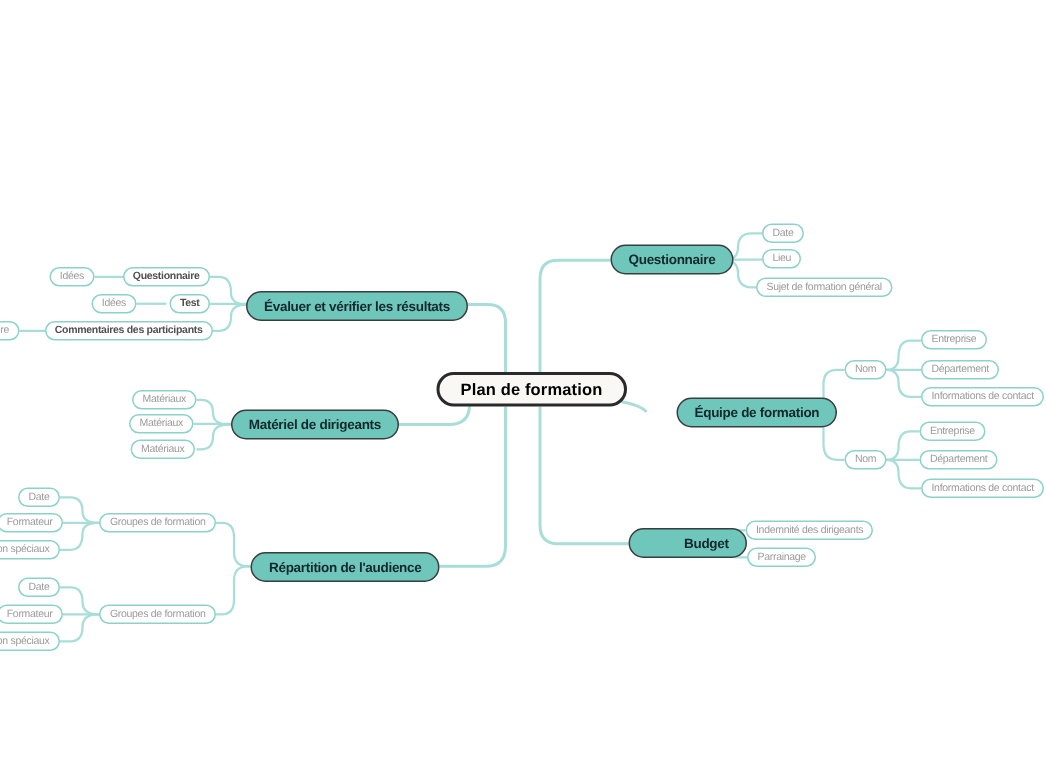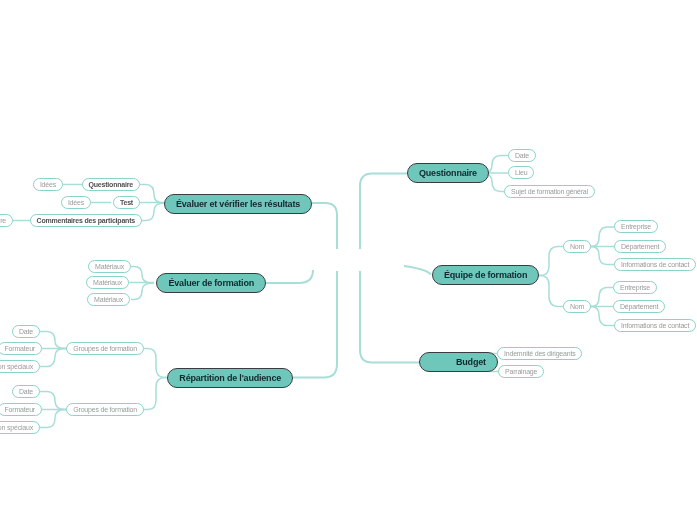--- a/index.html
+++ b/index.html
@@ -80,26 +80,27 @@
       <path class="connector sub-wire" d="M167 377.5 H165 Q156 377.5 156 387 V400 Q156 409.5 148 409.5 H144"></path>
       <path class="connector sub-wire" d="M67 348.5 H65 Q55 348.5 55 341 Q55 331.5 47 331.5 H40"></path>
       <path class="connector sub-wire" d="M67 348.5 H42"></path>
       <path class="connector sub-wire" d="M67 348.5 H65 Q55 348.5 55 356 Q55 366.5 47 366.5 H40"></path>
       <path class="connector sub-wire" d="M67 409.5 H65 Q55 409.5 55 401 Q55 391.5 47 391.5 H40"></path>
       <path class="connector sub-wire" d="M67 409.5 H42"></path>
       <path class="connector sub-wire" d="M67 409.5 H65 Q55 409.5 55 418 Q55 427.5 47 427.5 H40"></path>
     </g>
   </svg>
 
+  <div class="node root-node" style="left:291px;top:248px;">Plan de formation</div>
 
   <div class="node topic" style="left:407px;top:163px;">Questionnaire</div>
-  <div class="node topic" style="left:432px;top:265px;">Équipe de formation</div>
+  <div class="node topic" style="left:451px;top:265px;">Équipe de formation</div>
   <div class="node topic" style="left:419px;top:352px;padding-left:36px;">Budget</div>
   <div class="node topic" style="right:385px;top:194px;">Évaluer et vérifier les résultats</div>
-  <div class="node topic" style="right:431px;top:273px;">Évaluer de formation</div>
+  <div class="node topic" style="right:431px;top:273px;">Matériel de dirigeants</div>
   <div class="node topic" style="right:404px;top:368px;">Répartition de l'audience</div>
 
   <div class="node sub" style="left:508px;top:149px;">Date</div>
   <div class="node sub" style="left:508px;top:166px;">Lieu</div>
   <div class="node sub" style="left:504px;top:185px;">Sujet de formation général</div>
 
   <div class="node sub" style="left:563px;top:240px;">Nom</div>
   <div class="node sub" style="left:614px;top:220px;">Entreprise</div>
   <div class="node sub" style="left:614px;top:240px;">Département</div>
   <div class="node sub" style="left:614px;top:258px;">Informations de contact</div>

